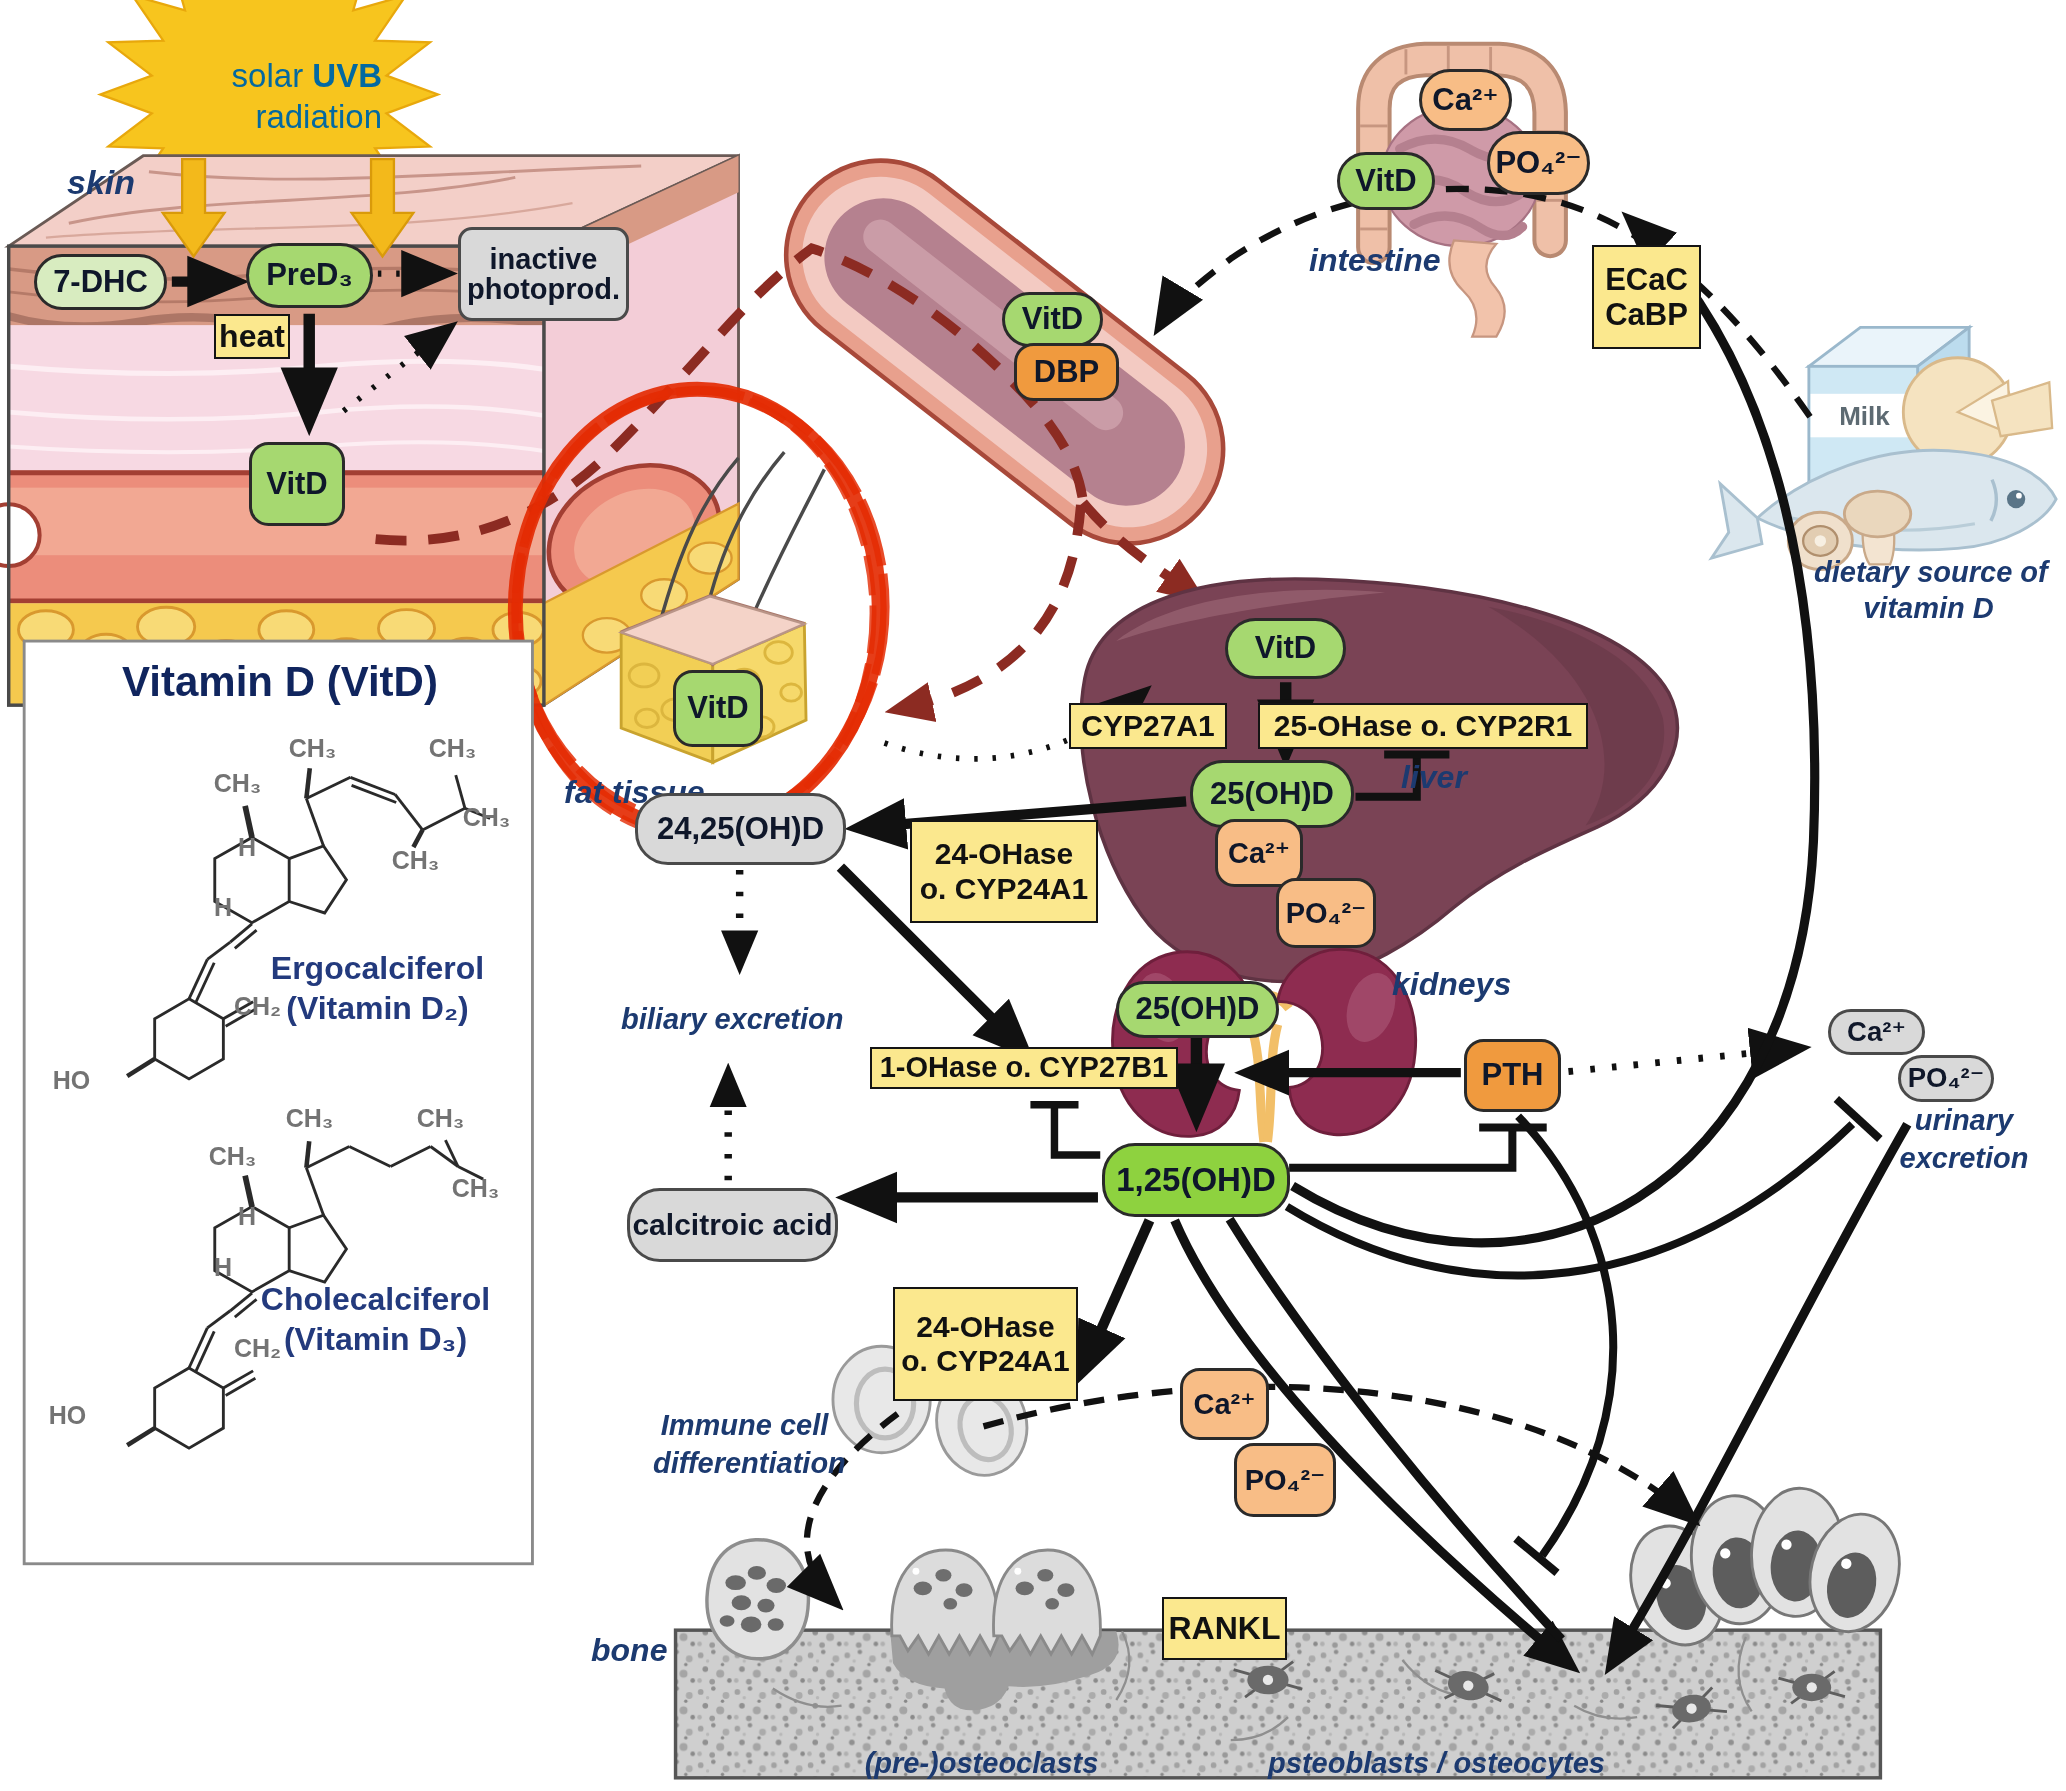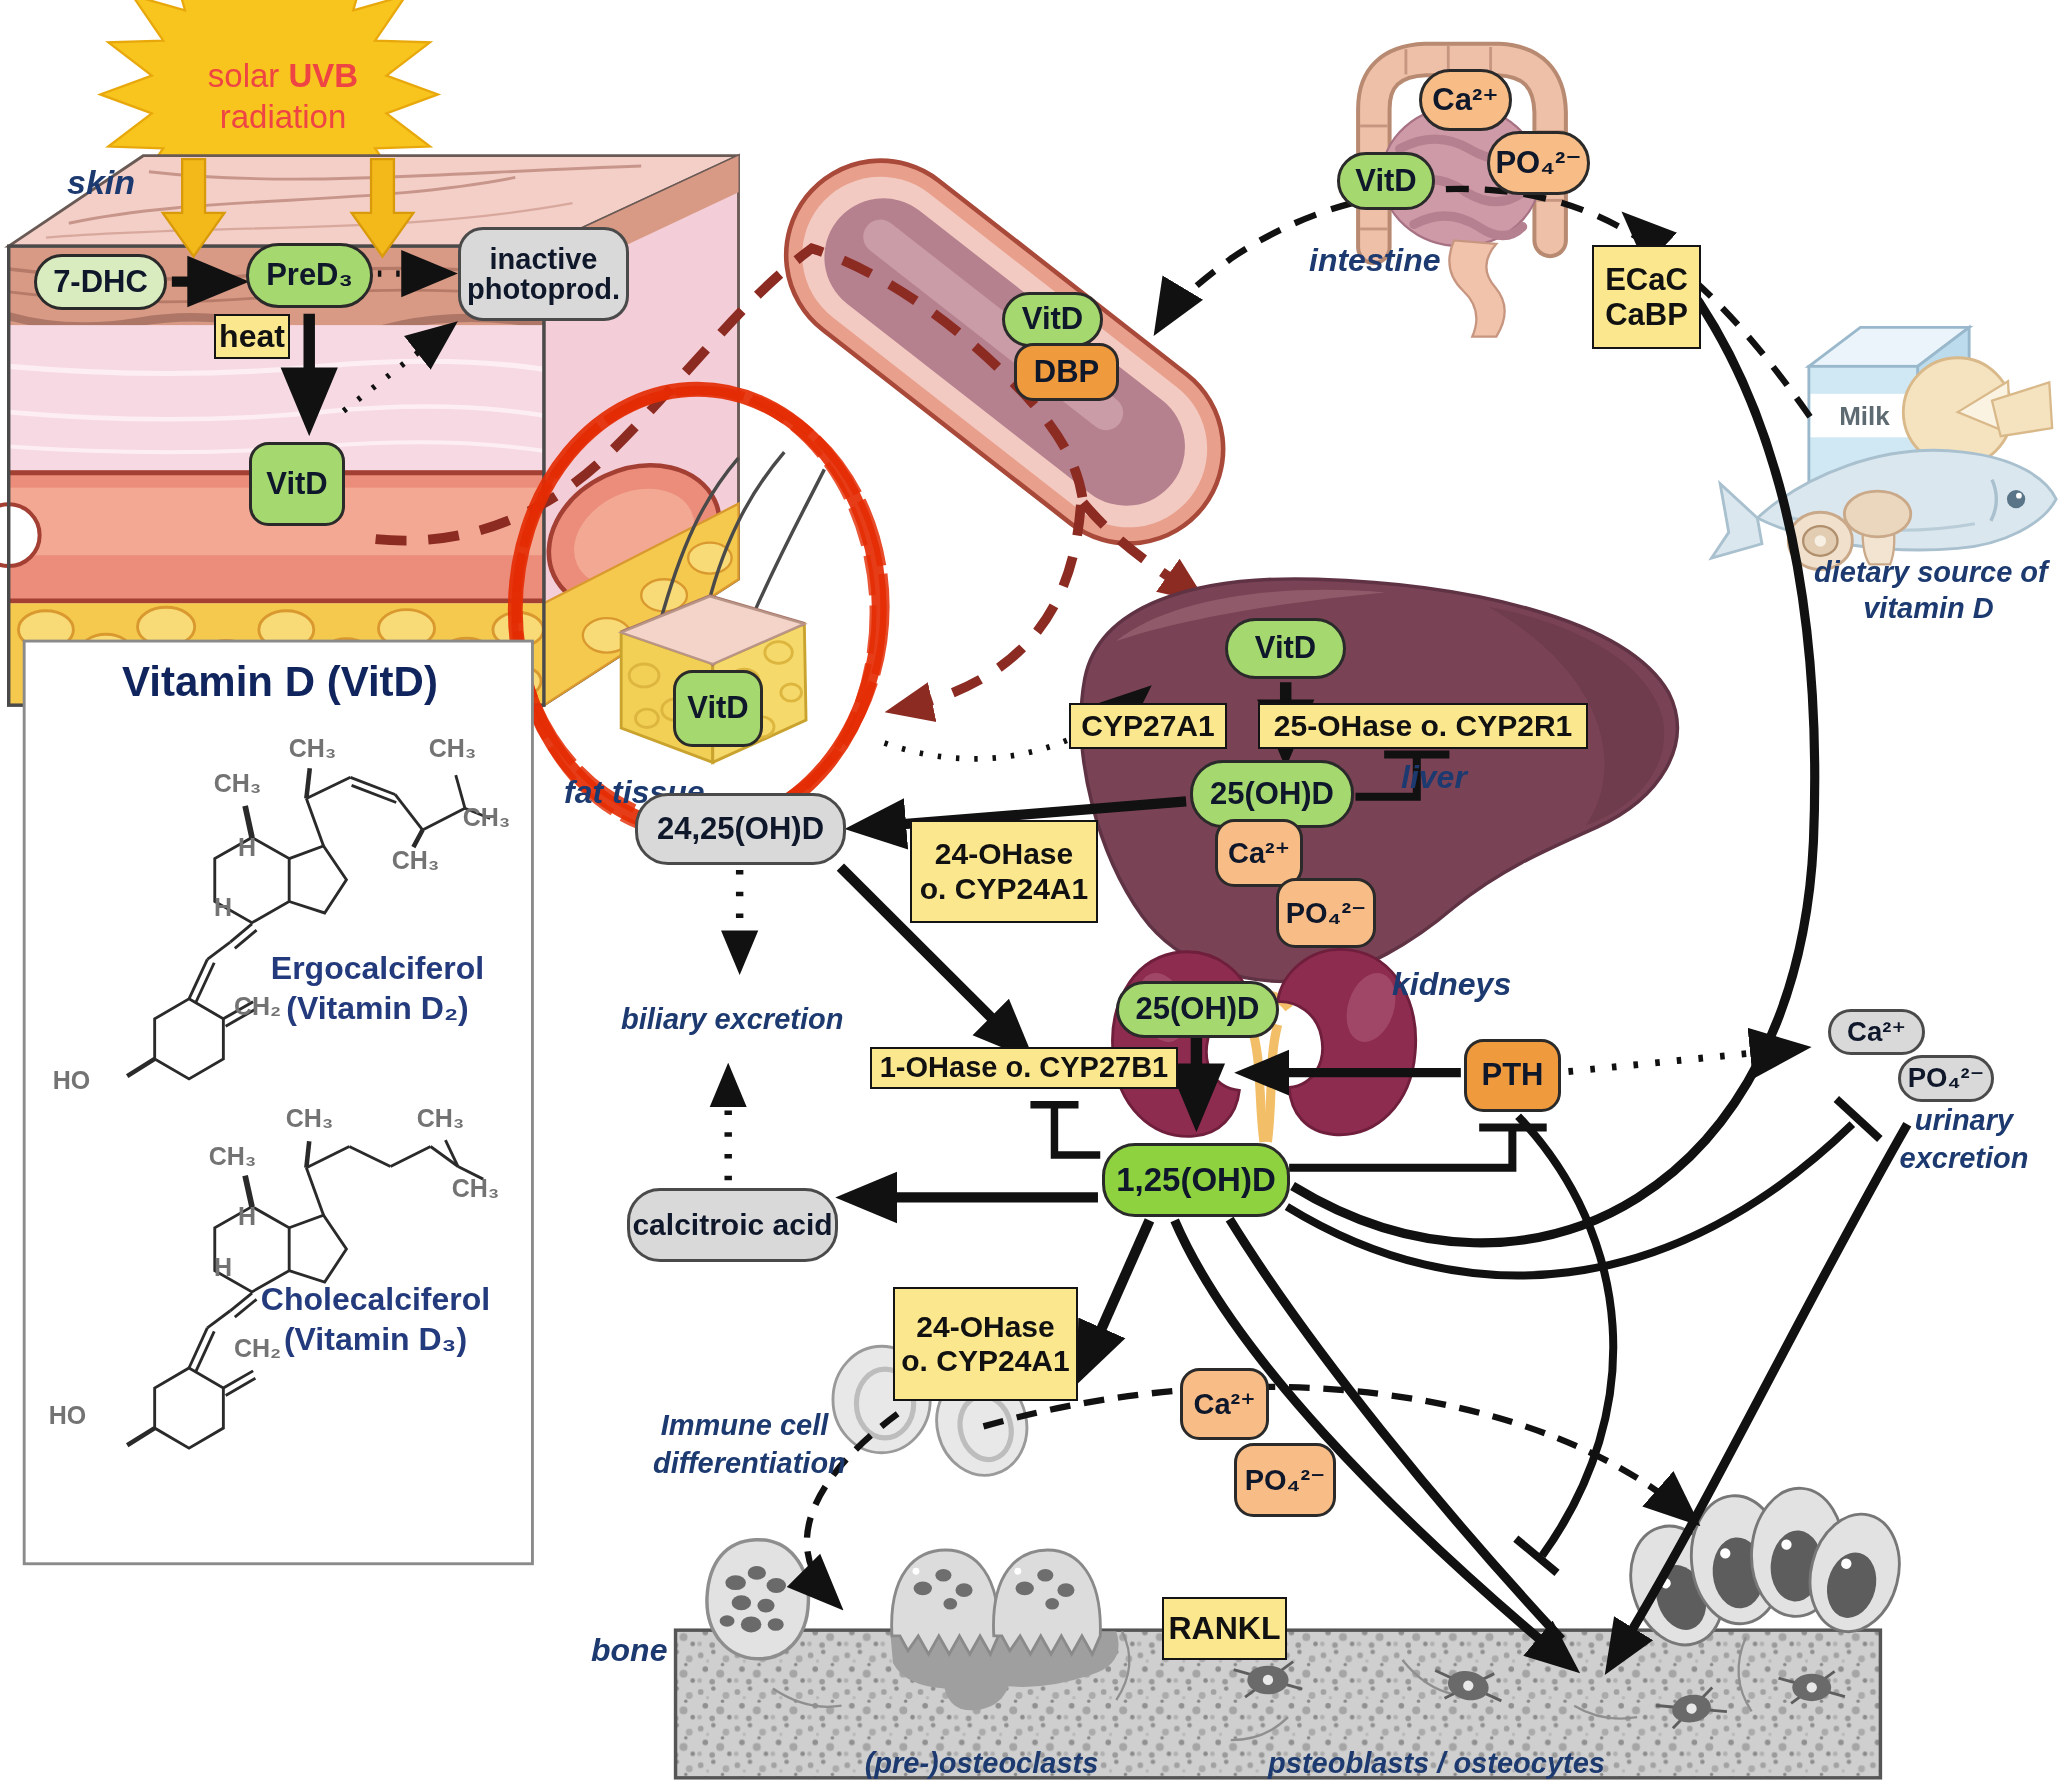--- a/index.html
+++ b/index.html
@@ -16,21 +16,21 @@
   .orange{background:#f09a3e;}
   .peach{background:#f8bd86;}
   .grey{background:#d9d9d9;border-color:#4a4a4a;}
   .rsq{border-radius:19.5px;}
   .ybox{position:absolute;box-sizing:border-box;display:flex;flex-direction:column;align-items:center;justify-content:center;
         background:#fbe88e;border:2.9px solid #141414;font-weight:bold;font-size:30px;color:#111;line-height:1.14;text-align:center;}
   .olabel{position:absolute;font-style:italic;font-weight:600;font-size:32px;color:#1c3a70;white-space:nowrap;}
   .cap{position:absolute;font-style:italic;font-weight:600;font-size:29px;color:#1c3a70;text-align:center;white-space:nowrap;}
   .chemlab{position:absolute;font-weight:bold;font-size:25px;color:#737373;text-align:center;width:69px;}
   .chemname{position:absolute;font-weight:bold;font-size:32px;color:#233a7d;text-align:center;width:275px;white-space:nowrap;}
-  .suntext{position:absolute;left:157px;top:55px;width:252px;text-align:center;font-size:33px;color:#ef4444;line-height:1.25;}
+  .suntext{position:absolute;left:130px;top:55px;width:252px;text-align:right;font-size:33px;color:#0369a1;line-height:1.25;}
   .two{flex-direction:column;}
 </style>
 </head>
 <body>
 <div id="canvas">
 
 <svg id="art" width="2066" height="1791" viewBox="0 0 3609 3129">
   <defs>
     <marker id="ab" viewBox="0 0 12 10" refX="9" refY="5" markerWidth="6" markerHeight="6" orient="auto">
       <path d="M0,0 L12,5 L0,10 Z" fill="#111"></path>
@@ -428,21 +428,21 @@
 
 <div class="suntext">
   <div><span>solar </span><b>UVB</b></div>
   <div>radiation</div>
 </div>
 
 <div class="olabel" style="left:35px;top:163px;font-size:34px;margin-left:32px;">skin</div>
 
 <div class="pill lightgreen" style="left:34px;top:254px;width:133px;height:56px;">7-DHC</div>
 <div class="pill green" style="left:246px;top:243px;width:127px;height:65px;">PreD₃</div>
-<div class="pill grey two" style="left:458px;top:227px;width:171px;height:94px;border-radius:25px;font-size:29px;">
+<div class="pill grey two" style="left:458px;top:227px;width:171px;height:94px;border-radius:14px;font-size:29px;">
   <span>inactive</span>
       <span>photoprod.</span>
 </div>
 <div class="ybox" style="left:214px;top:314px;width:76px;height:45px;font-size:32px;">heat</div>
 <div class="pill green rsq" style="left:249px;top:442px;width:96px;height:84px;">VitD</div>
 
 <div class="pill green" style="left:1002px;top:292px;width:101px;height:55px;">VitD</div>
 <div class="pill orange rsq" style="left:1014px;top:343px;width:105px;height:58px;">DBP</div>
 
 <div class="pill green rsq" style="left:673px;top:670px;width:90px;height:77px;">VitD</div>

